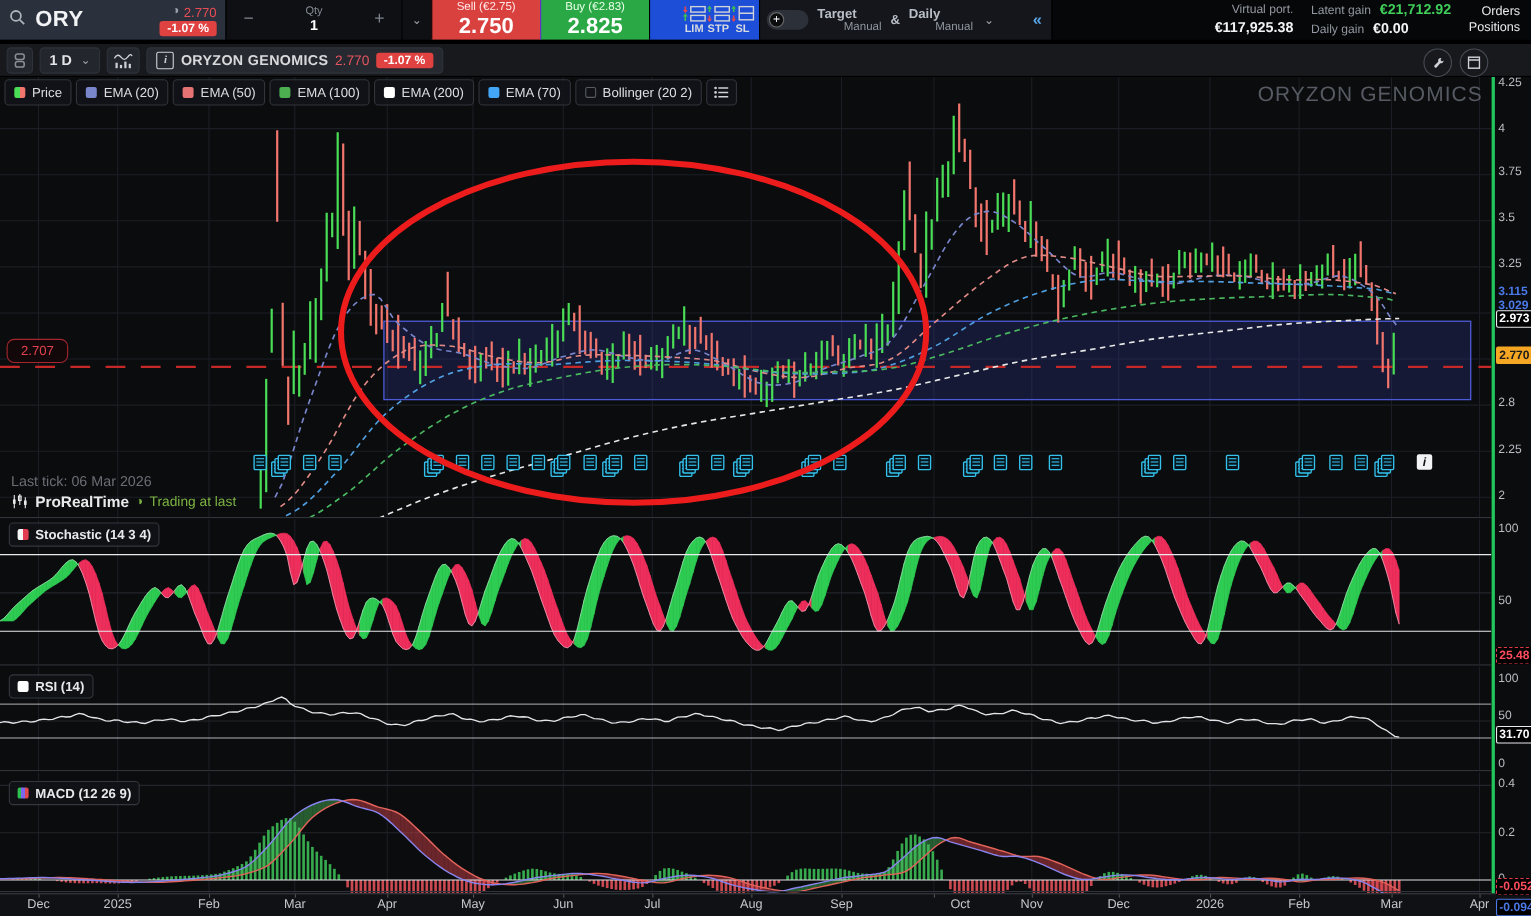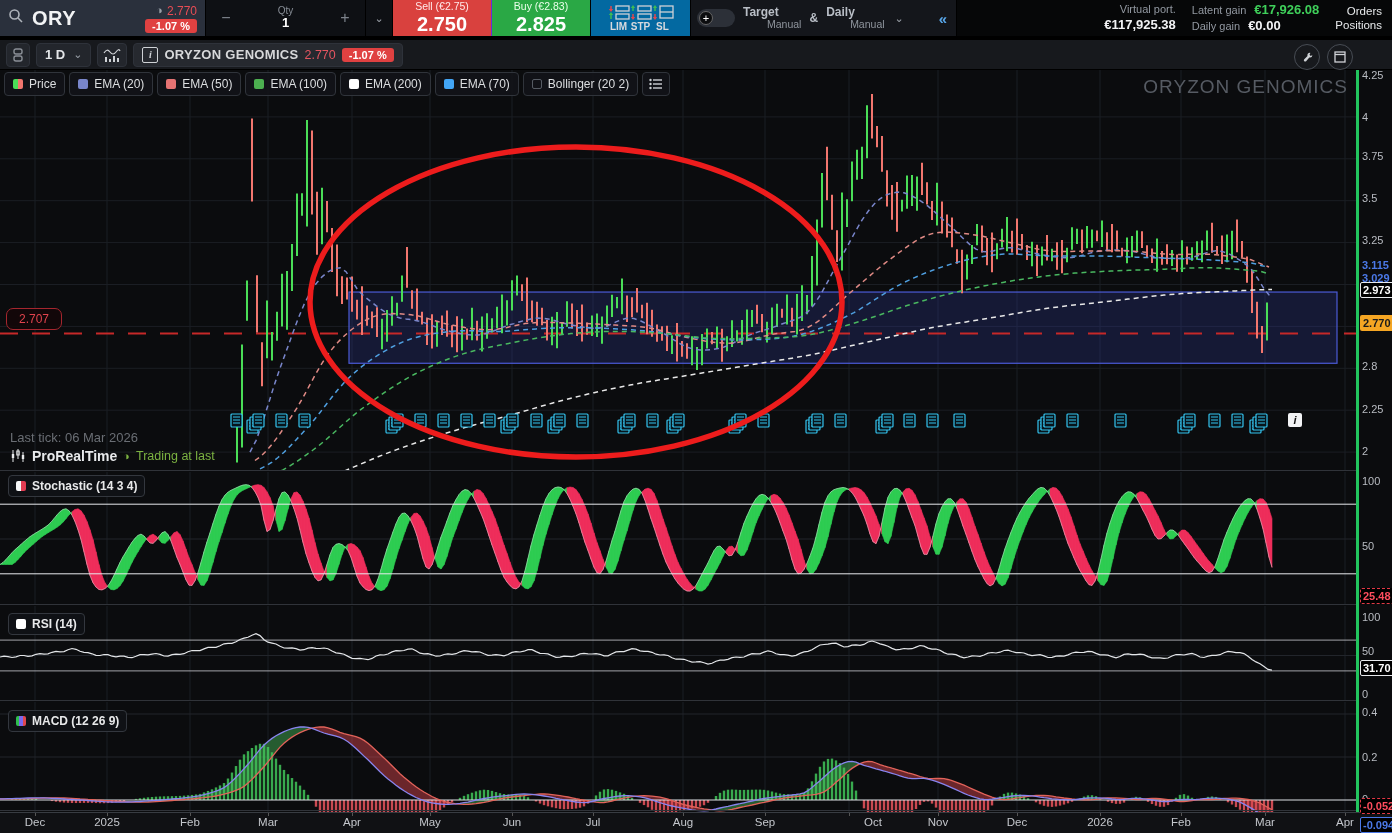--- a/index.html
+++ b/index.html
@@ -18,21 +18,21 @@
   .qty-btn{width:40px;text-align:center;color:#7d838c;font-size:16px;cursor:pointer;}
   .qty-col{flex:1;display:flex;flex-direction:column;align-items:center;line-height:1.15;}
   .qty-label{font-size:10px;color:#868c95;}
   .qty-val{font-size:13px;font-weight:bold;color:#fff;}
   .qty-dd{width:26px;height:36px;display:flex;align-items:center;justify-content:center;border-left:1px solid #000;color:#9aa0a8;font-size:11px;}
   .sec-sell{width:99px;background:#d9413e;flex-direction:column;justify-content:center;border-left:1px solid #000;}
   .sec-buy{width:99px;background:#2aa845;flex-direction:column;justify-content:center;border-left:1px solid #6d28d9;}
   .px-label{font-size:10.5px;color:#ffe9e9;line-height:1.1;}
   .sec-buy .px-label{color:#eaffea;}
   .px-value{font-size:20px;font-weight:bold;color:#fff;line-height:1.1;}
-  .sec-ord{width:100px;background:#0369a1;border-left:1px solid #000;justify-content:center;padding:0 4px;}
+  .sec-ord{width:100px;background:#1d4ed8;border-left:1px solid #000;justify-content:flex-end;padding:0 4px;}
   .ord-item{display:flex;flex-direction:column;align-items:center;line-height:1;cursor:pointer;}
   .ord-item span{font-size:10px;font-weight:bold;color:#d7dade;margin-top:2px;}
   .sec-bracket{width:240px;background:#14161b;border-left:1px solid #000;gap:8px;padding:0 6px;}
   .toggle-pill{width:38px;height:18px;background:#2c3038;border-radius:9px;position:relative;flex-shrink:0;cursor:pointer;}
   .toggle-knob{position:absolute;left:2px;top:2px;width:14px;height:14px;border-radius:50%;background:#0c0d0f;border:1px solid #666;
                color:#fff;font-size:11px;line-height:13px;text-align:center;box-sizing:border-box;}
   .brk-col{display:flex;flex-direction:column;line-height:1.1;}
   .brk-top{font-size:12px;font-weight:bold;color:#b9bec6;}
   .brk-bot{font-size:10.5px;color:#8f959d;padding-left:24px;}
   .amp{font-size:12px;font-weight:bold;color:#b9bec6;}
@@ -183,21 +183,21 @@
     </div>
     <div class="tb-sec sec-collapse">«</div>
     <div class="tb-sec sec-account">
       <span class="acct-col">
         <span class="acct-label">Virtual port.</span>
         <span class="acct-val">€117,925.38</span>
       </span>
       <span class="acct-col" style="align-items:flex-start">
         <span class="acct-row">
             <span class="acct-label">Latent gain</span>
-            <span class="acct-val acct-green">€17,926.08</span>
+            <span class="acct-val acct-green">€21,712.92</span>
           </span>
         <span class="acct-row">
             <span class="acct-label">Daily gain</span>
             <span class="acct-val">€0.00</span>
           </span>
       </span>
       <span class="acct-col nav-col">
         <span>Orders</span>
         <span>Positions</span>
       </span>

